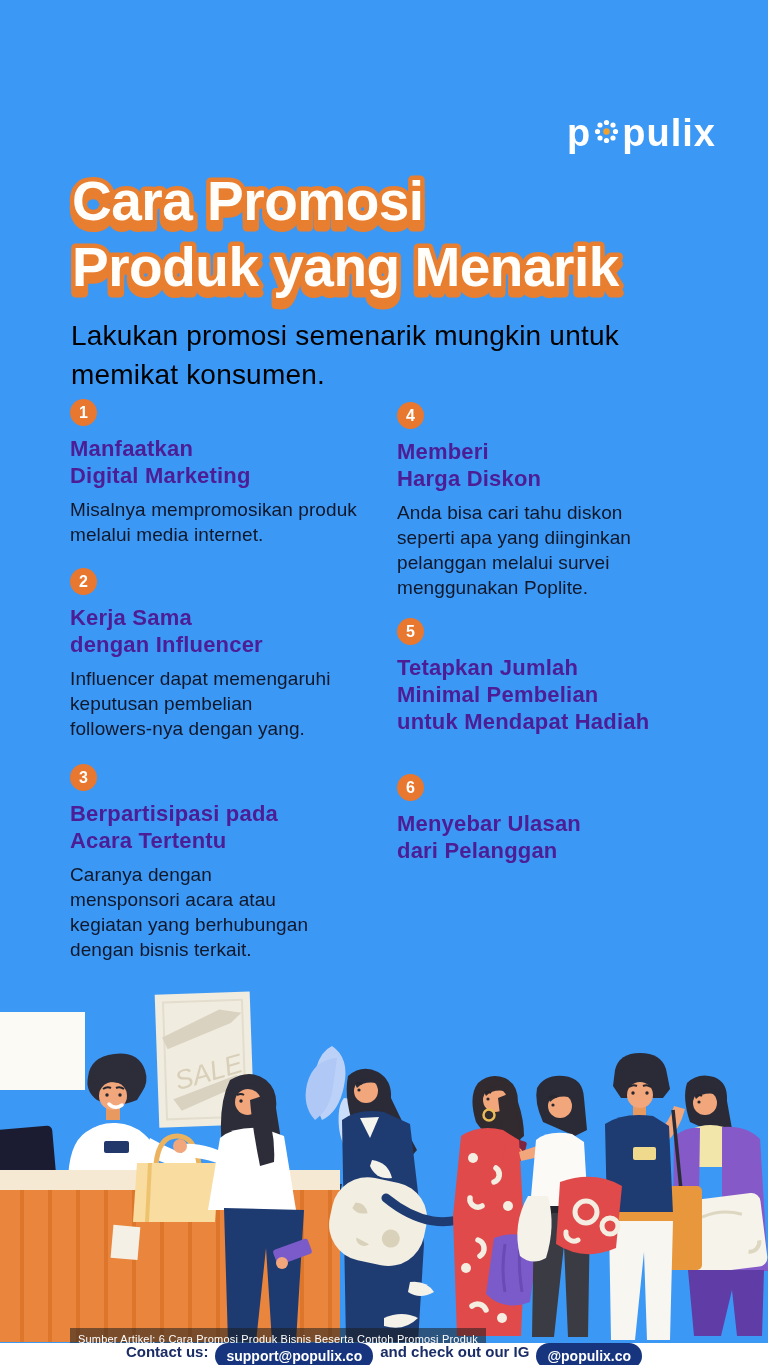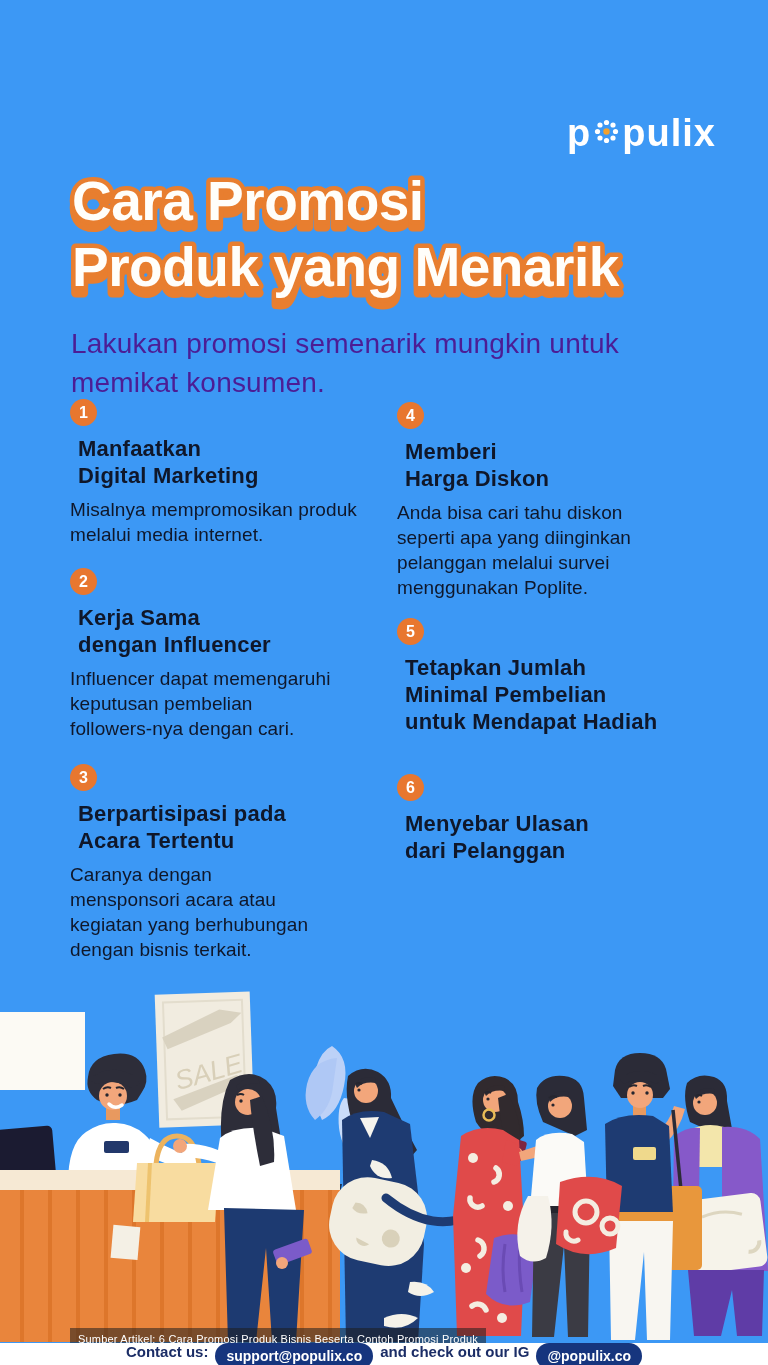--- a/index.html
+++ b/index.html
@@ -11,35 +11,35 @@
   
   .logo{position:absolute;top:114px;right:52px;display:flex;align-items:flex-end;
     color:#fff;font-weight:bold;font-size:38px;line-height:1;letter-spacing:1px;}
   .logo .dot-o{margin:0 2px 7px 2px;}
   
   .title-svg{position:absolute;left:56px;top:164px;}
   .title-svg text{font-family:"Liberation Sans",sans-serif;font-weight:bold;font-size:55px;letter-spacing:-0.5px;}
   .t-shadow{fill:#E87E2F;stroke:#E87E2F;stroke-width:9px;stroke-linejoin:round;}
   .t-front{fill:#FFFEFA;stroke:#E87E2F;stroke-width:9px;stroke-linejoin:round;paint-order:stroke fill;}
   
-  .subtitle{position:absolute;left:71px;top:316px;color:#4c1d95;font-size:28px;
-    line-height:39px;white-space:pre-line;letter-spacing:0.2px;margin-top:8px;}
+  .subtitle{position:absolute;left:71px;top:316px;color:#000000;font-size:28px;
+    line-height:39px;white-space:pre-line;letter-spacing:0.2px;}
   
   .col{position:absolute;display:flex;flex-direction:column;}
   .col-left{left:70px;top:399px;width:320px;}
   .col-right{left:397px;top:402px;width:336px;}
   .point{margin-bottom:21px;}
   .col-left .point:nth-child(2){margin-bottom:23px;}
   .col-right .point:nth-child(1){margin-bottom:18px;}
   .col-right .point:nth-child(2){margin-bottom:31px;}
   .badge{width:27px;height:27px;border-radius:50%;background:#E8772F;color:#fff;
     font-size:16px;font-weight:bold;display:flex;align-items:center;justify-content:center;
     margin-bottom:9px;}
-  .p-title{color:#0f172a;font-size:22px;font-weight:bold;line-height:27px;
-    margin:0 0 8px 8px;white-space:pre-line;letter-spacing:0.2px;}
+  .p-title{color:#4c1d95;font-size:22px;font-weight:bold;line-height:27px;
+    margin:0 0 8px 0;white-space:pre-line;letter-spacing:0.2px;}
   .p-body{color:#0f172a;font-size:19px;line-height:25px;white-space:pre-line;letter-spacing:0.1px;}
   
   .illus{position:absolute;left:0;top:980px;}
   
   .source-bar{position:absolute;left:70px;top:1328px;height:15px;display:flex;align-items:center;
     background:rgba(30,30,30,0.55);color:#fff;font-size:11px;padding:3px 8px;letter-spacing:0.2px;}
   .contact-bar{position:absolute;left:0;top:1343px;width:768px;height:22px;background:#fff;
     display:flex;align-items:flex-start;justify-content:center;gap:7px;
     color:#1B2D66;font-size:15px;font-weight:bold;}
   .pill{background:#16357E;color:#fff;border-radius:999px;height:26px;display:flex;
@@ -85,21 +85,21 @@
 Digital Marketing</div>
       <div class="p-body">Misalnya mempromosikan produk
 melalui media internet.</div>
     </div>
     <div class="point">
       <div class="badge">2</div>
       <div class="p-title">Kerja Sama
 dengan Influencer</div>
       <div class="p-body">Influencer dapat memengaruhi
 keputusan pembelian
-followers-nya dengan cari.</div>
+followers-nya dengan yang.</div>
     </div>
     <div class="point">
       <div class="badge">3</div>
       <div class="p-title">Berpartisipasi pada
 Acara Tertentu</div>
       <div class="p-body">Caranya dengan
 mensponsori acara atau
 kegiatan yang berhubungan
 dengan bisnis terkait.</div>
     </div>

